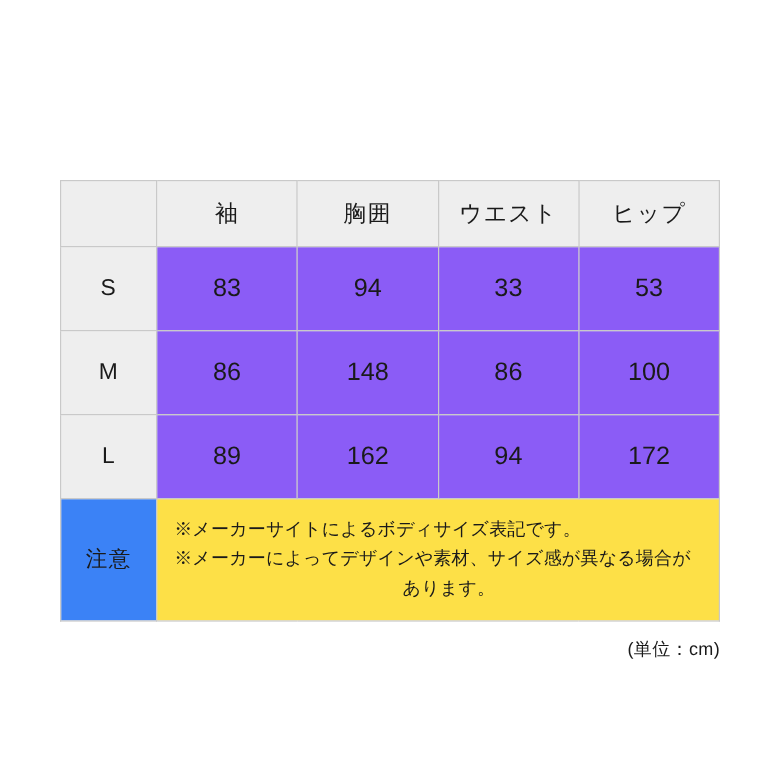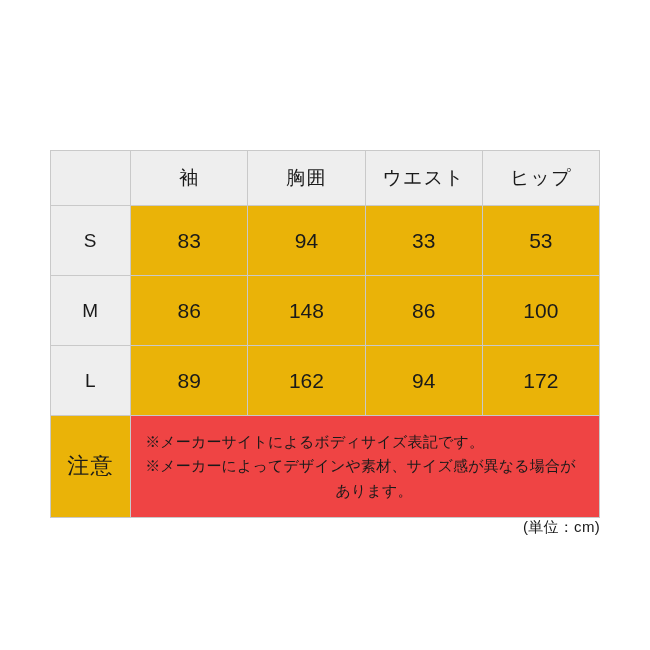--- a/index.html
+++ b/index.html
@@ -52,55 +52,55 @@
     letter-spacing: 0.06em;
   }
   tr.head-row td.corner {
     background: #eeeeee;
   }
 
   
   tr.data-row td {
     height: 69px;
     font-size: 21px;
-    background: #eab308;
+    background: #8b5cf6;
   }
   tr.data-row td.row-label {
     background: #eeeeee;
     font-size: 19px;
     letter-spacing: 0.04em;
   }
 
   
   tr.note-row td.row-label {
-    background: #eab308;
-    font-size: 22px;
+    background: #3b82f6;
+    font-size: 18px;
     letter-spacing: 0.06em;
     height: 90px;
   }
   tr.note-row td.note-cell {
-    background: #ef4444;
+    background: #fde047;
     text-align: left;
     padding: 14px 12px 14px 14px;
     font-size: 15px;
     line-height: 1.62;
     letter-spacing: 0.01em;
   }
   .note-line {
     display: block;
     white-space: nowrap;
   }
   .note-line.indent {
     padding-left: 16px;
     text-align: center;
   }
   .unit {
     position: absolute;
     left: 50px;
-    top: 518px;
+    top: 532px;
     width: 550px;
     text-align: right;
     font-size: 15px;
     color: #1a1a1a;
     letter-spacing: 0.02em;
   }
 </style>
 </head>
 <body>
 

